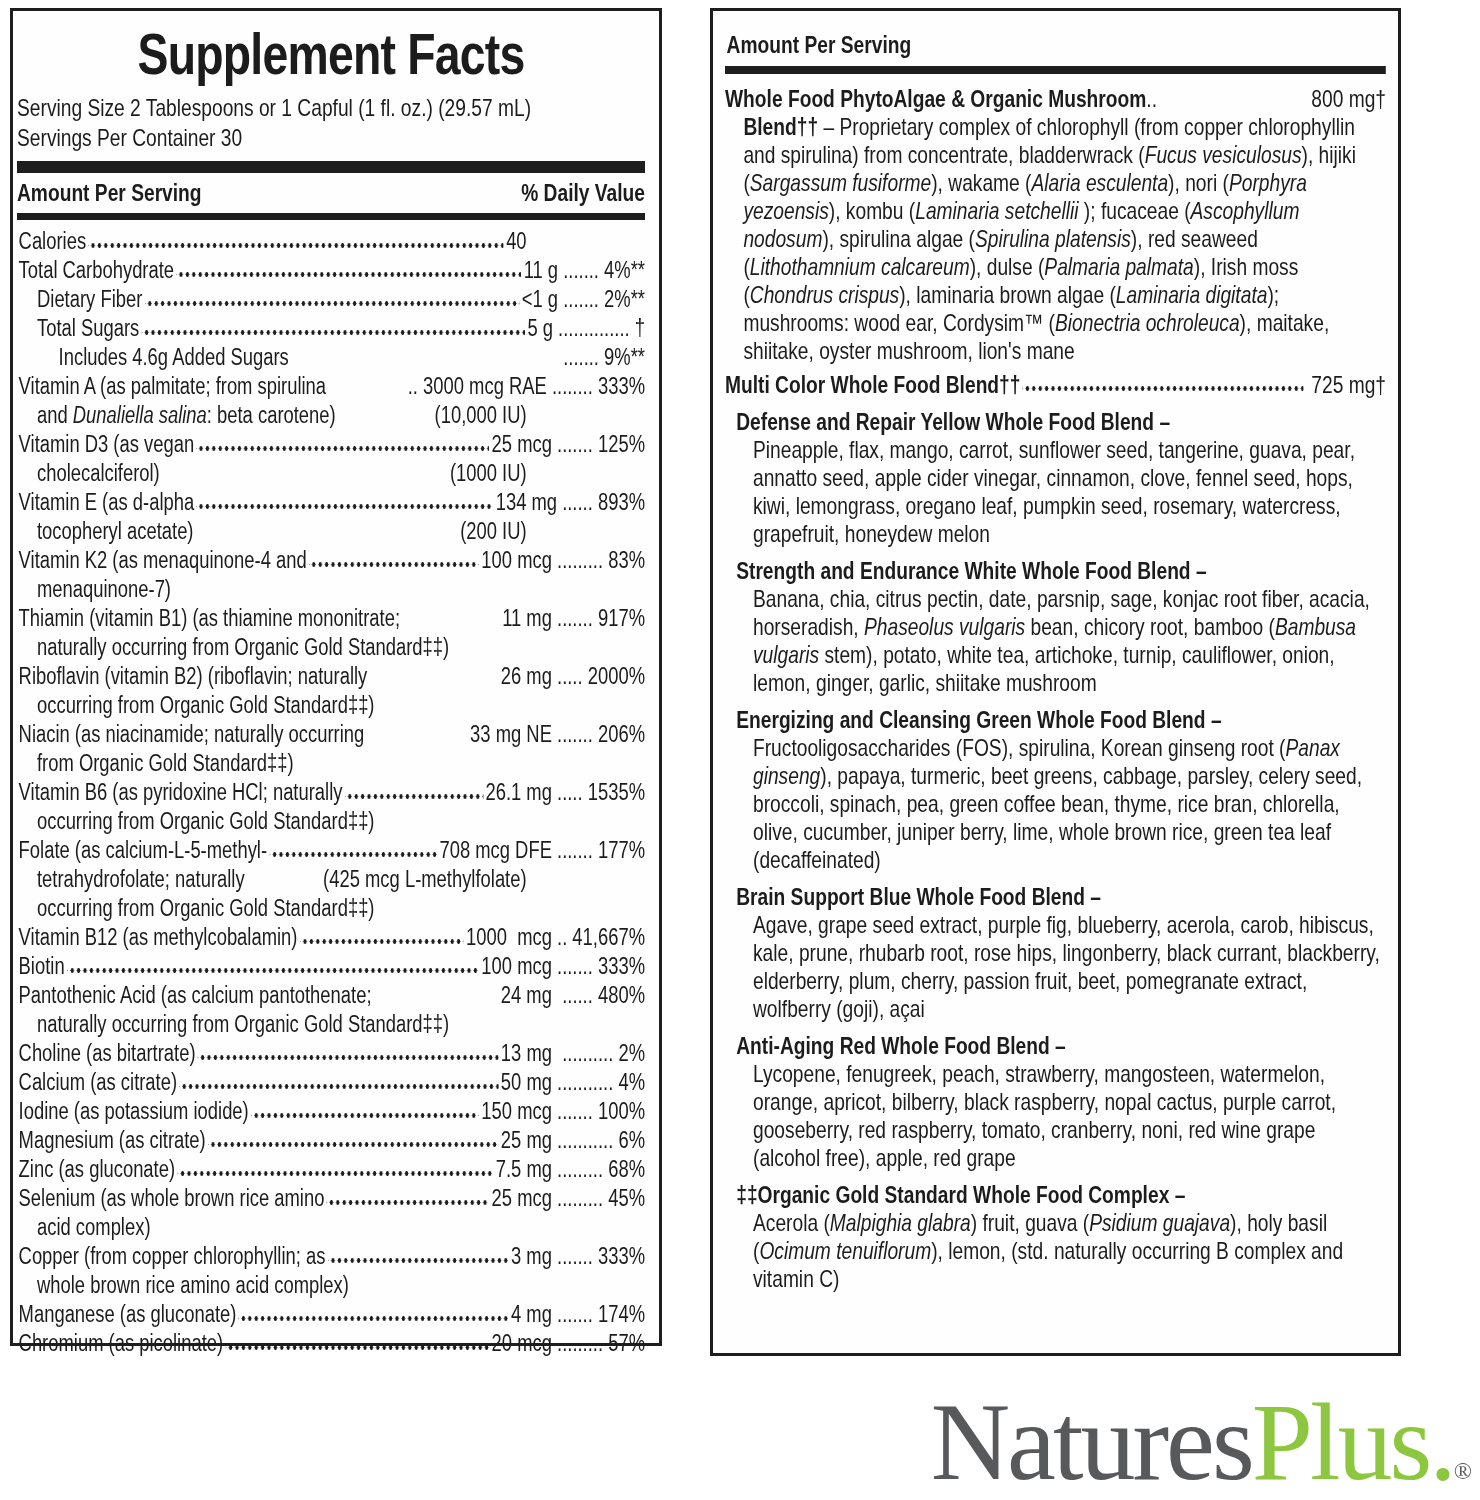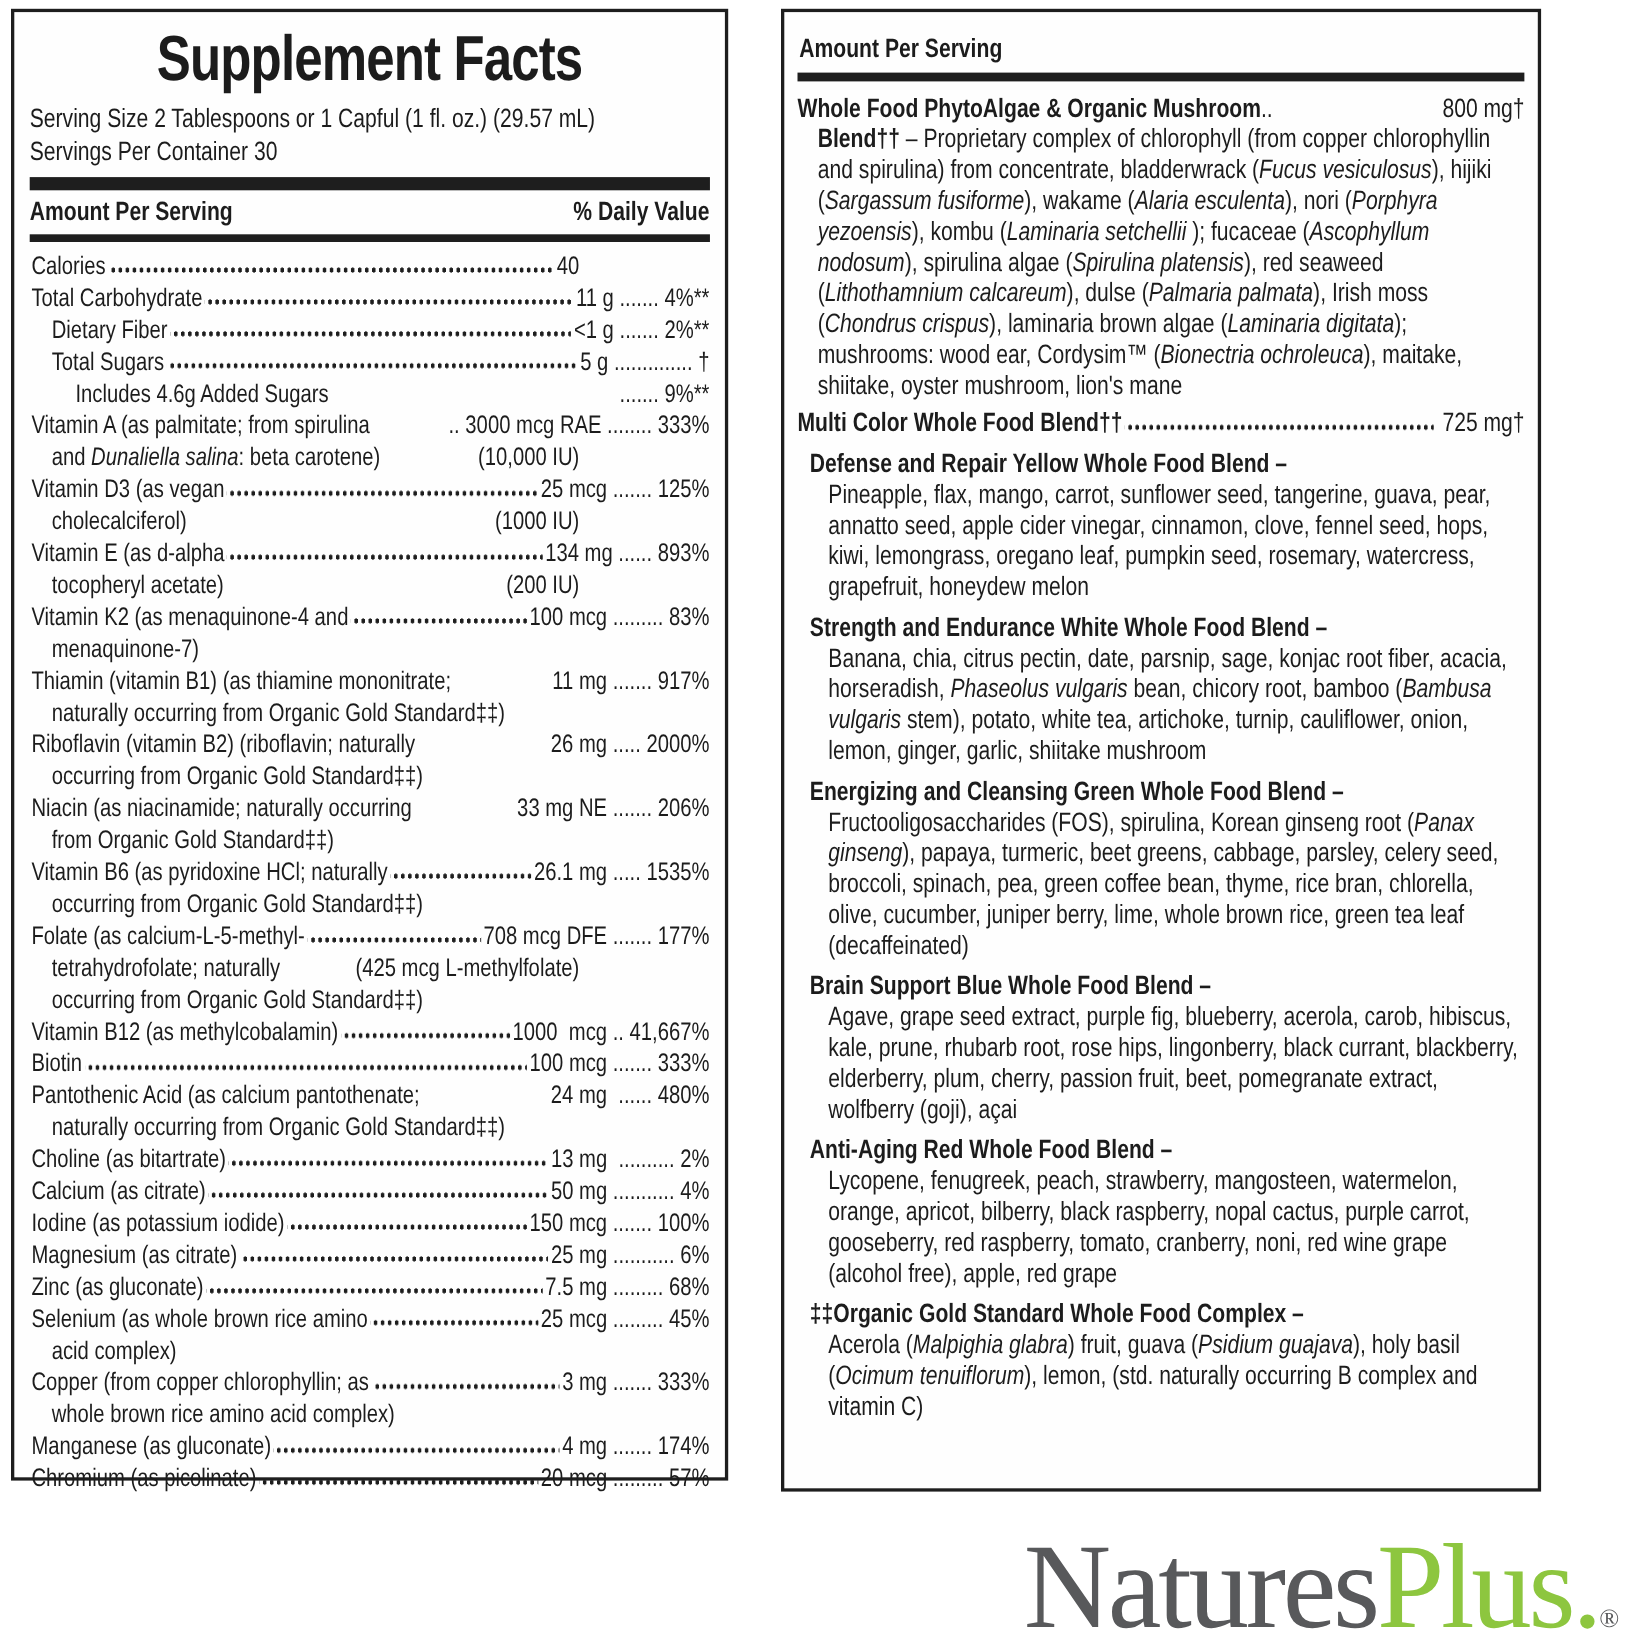--- a/index.html
+++ b/index.html
@@ -1,18 +1,18 @@
 <!DOCTYPE html>
 <html><head>
 <meta charset="utf-8">
 <style>
   html,body{margin:0;padding:0;background:#ffffff;width:1480px;height:1500px;overflow:hidden;
     font-family:"Liberation Sans",sans-serif;color:#1c1c1c;-webkit-font-smoothing:antialiased;}
   .panel{position:absolute;background:#fefefe;border:3px solid #1e1e1e;box-sizing:border-box;}
-  #left-panel{left:10px;top:8px;width:652px;height:1338px;padding:10px 14px 8px 14px;}
+  #left-panel{left:10px;top:8px;width:652px;height:1338px;padding:10px 14px 8px 4px;}
   #right-panel{left:710px;top:8px;width:691px;height:1348px;padding:20px 12px 10px 12px;}
   
   .squeeze{transform:scaleX(0.8);transform-origin:0 0;width:125%;}
   
   .sf-title{text-align:center;font-weight:bold;font-size:58px;letter-spacing:-1px;line-height:62px;margin:2px 0 8px 0;}
   .serving{font-size:24px;line-height:30px;}
   .bar-thick{height:12px;background:#1e1e1e;margin:8px 0 5px 0;}
   .bar-med{height:7px;background:#1e1e1e;margin:5px 0 7px 0;}
   .bar-8{height:8px;background:#1e1e1e;margin:7px 0 11px 0;}
   .col-headers{display:flex;justify-content:space-between;align-items:baseline;font-weight:bold;font-size:24px;line-height:30px;}

